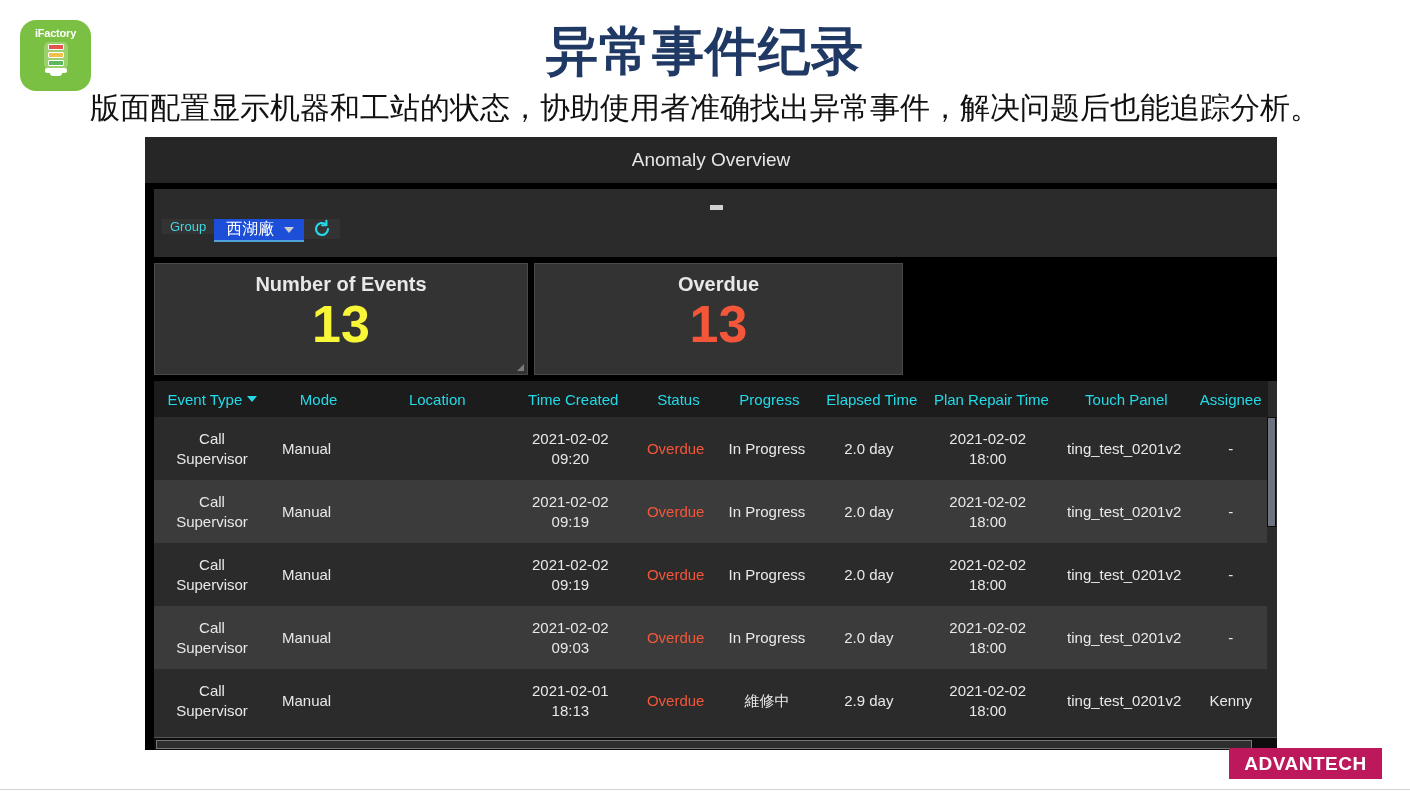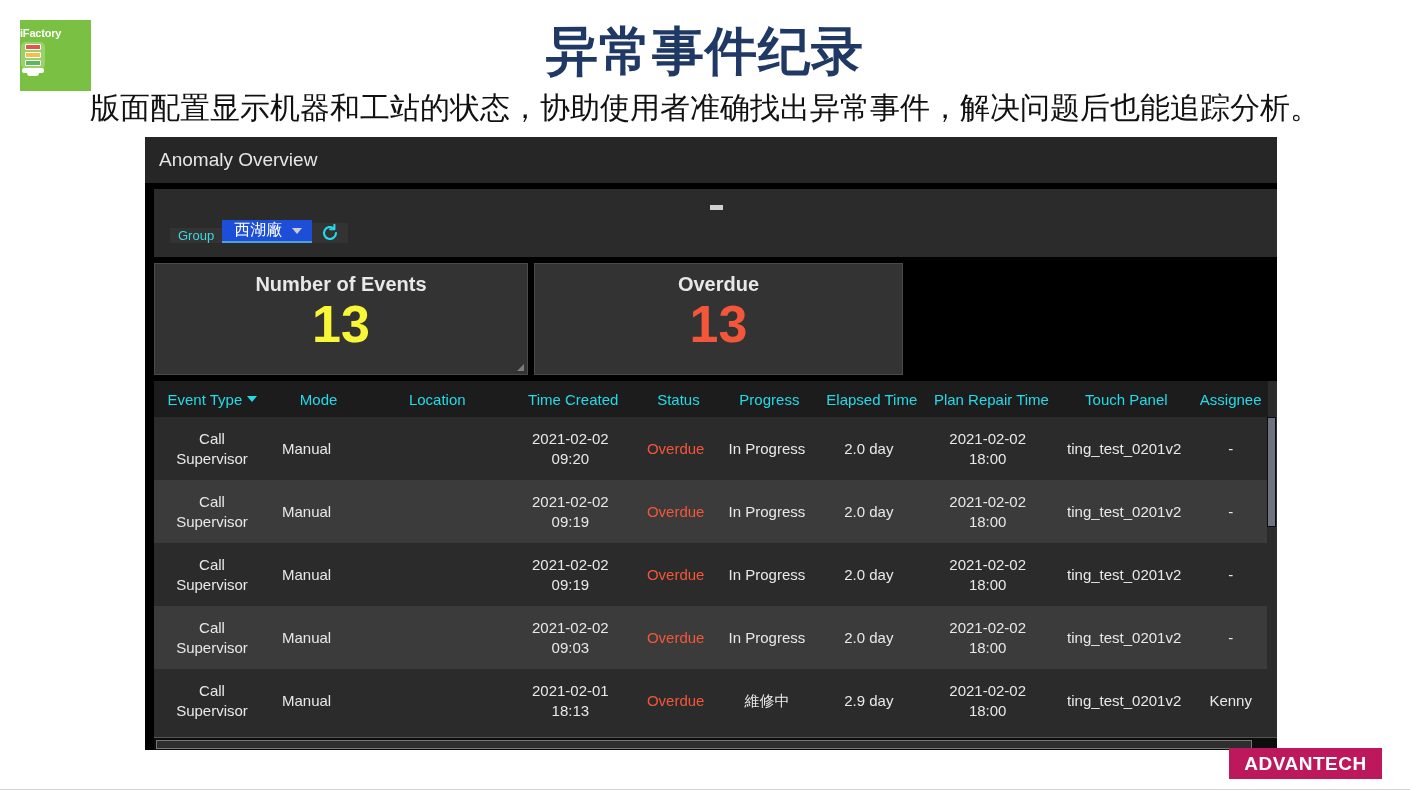--- a/index.html
+++ b/index.html
@@ -8,23 +8,23 @@
     background: #ffffff;
     font-family: "Liberation Sans", "DejaVu Sans", sans-serif;
     overflow: hidden;
   }
   #page { position: relative; width: 1410px; height: 796px; background: #fff; }
 
   
   .ifactory-logo {
     position: absolute; left: 20px; top: 20px;
     width: 71px; height: 71px;
-    background: #7ac143; border-radius: 0;
+    background: #7ac143; border-radius: 16px;
     display: flex; flex-direction: column;
-    justify-content: flex-start;
+    align-items: center; justify-content: flex-start;
     padding-top: 7px;
   }
   .ifactory-logo .lbl {
     color: #ffffff; font-size: 11px; font-weight: bold;
     letter-spacing: -0.2px; line-height: 12px;
   }
   .tower { position: relative; width: 26px; height: 38px; margin-top: 2px; }
   .tower .glow {
     position: absolute; left: 1px; top: 1px; width: 24px; height: 27px;
     border-radius: 5px; background: #9bd06a;
@@ -60,39 +60,39 @@
   }
 
   
   .dash {
     position: absolute; left: 145px; top: 137px;
     width: 1132px; height: 613px;
     background: #000000; overflow: hidden;
   }
   .dash-header {
     height: 46px; background: #262626;
-    display: flex; align-items: center; padding-left: 14px;
+    display: flex; align-items: center;  justify-content: center;
   }
   .dash-header .dash-title {
     color: #e6e6e6; font-size: 19px; font-weight: normal;
   }
 
   
   .filter-panel {
     position: relative;
     margin: 6px 0 0 9px; width: 1123px; height: 68px;
     background: #2b2b2b;
   }
   .collapse-dash {
     position: absolute; left: 556px; top: 16px;
     width: 13px; height: 5px; background: #d0d0d0;
   }
   .filter-row {
     position: absolute; left: 8px; top: 30px;
-    display: flex; align-items: flex-end; height: 24px; margin-left: 8px;
+    display: flex; align-items: flex-start; height: 24px;
   }
   .grp-label {
     background: #333333; color: #3fd7e0; font-size: 13px;
     display: flex; align-items: center; padding: 0 8px;
   }
   .grp-select {
     position: relative;
     background: #1d4ed8; color: #ffffff; font-size: 16px;
     display: flex; align-items: center; gap: 10px;
     padding: 0 10px 0 12px;

